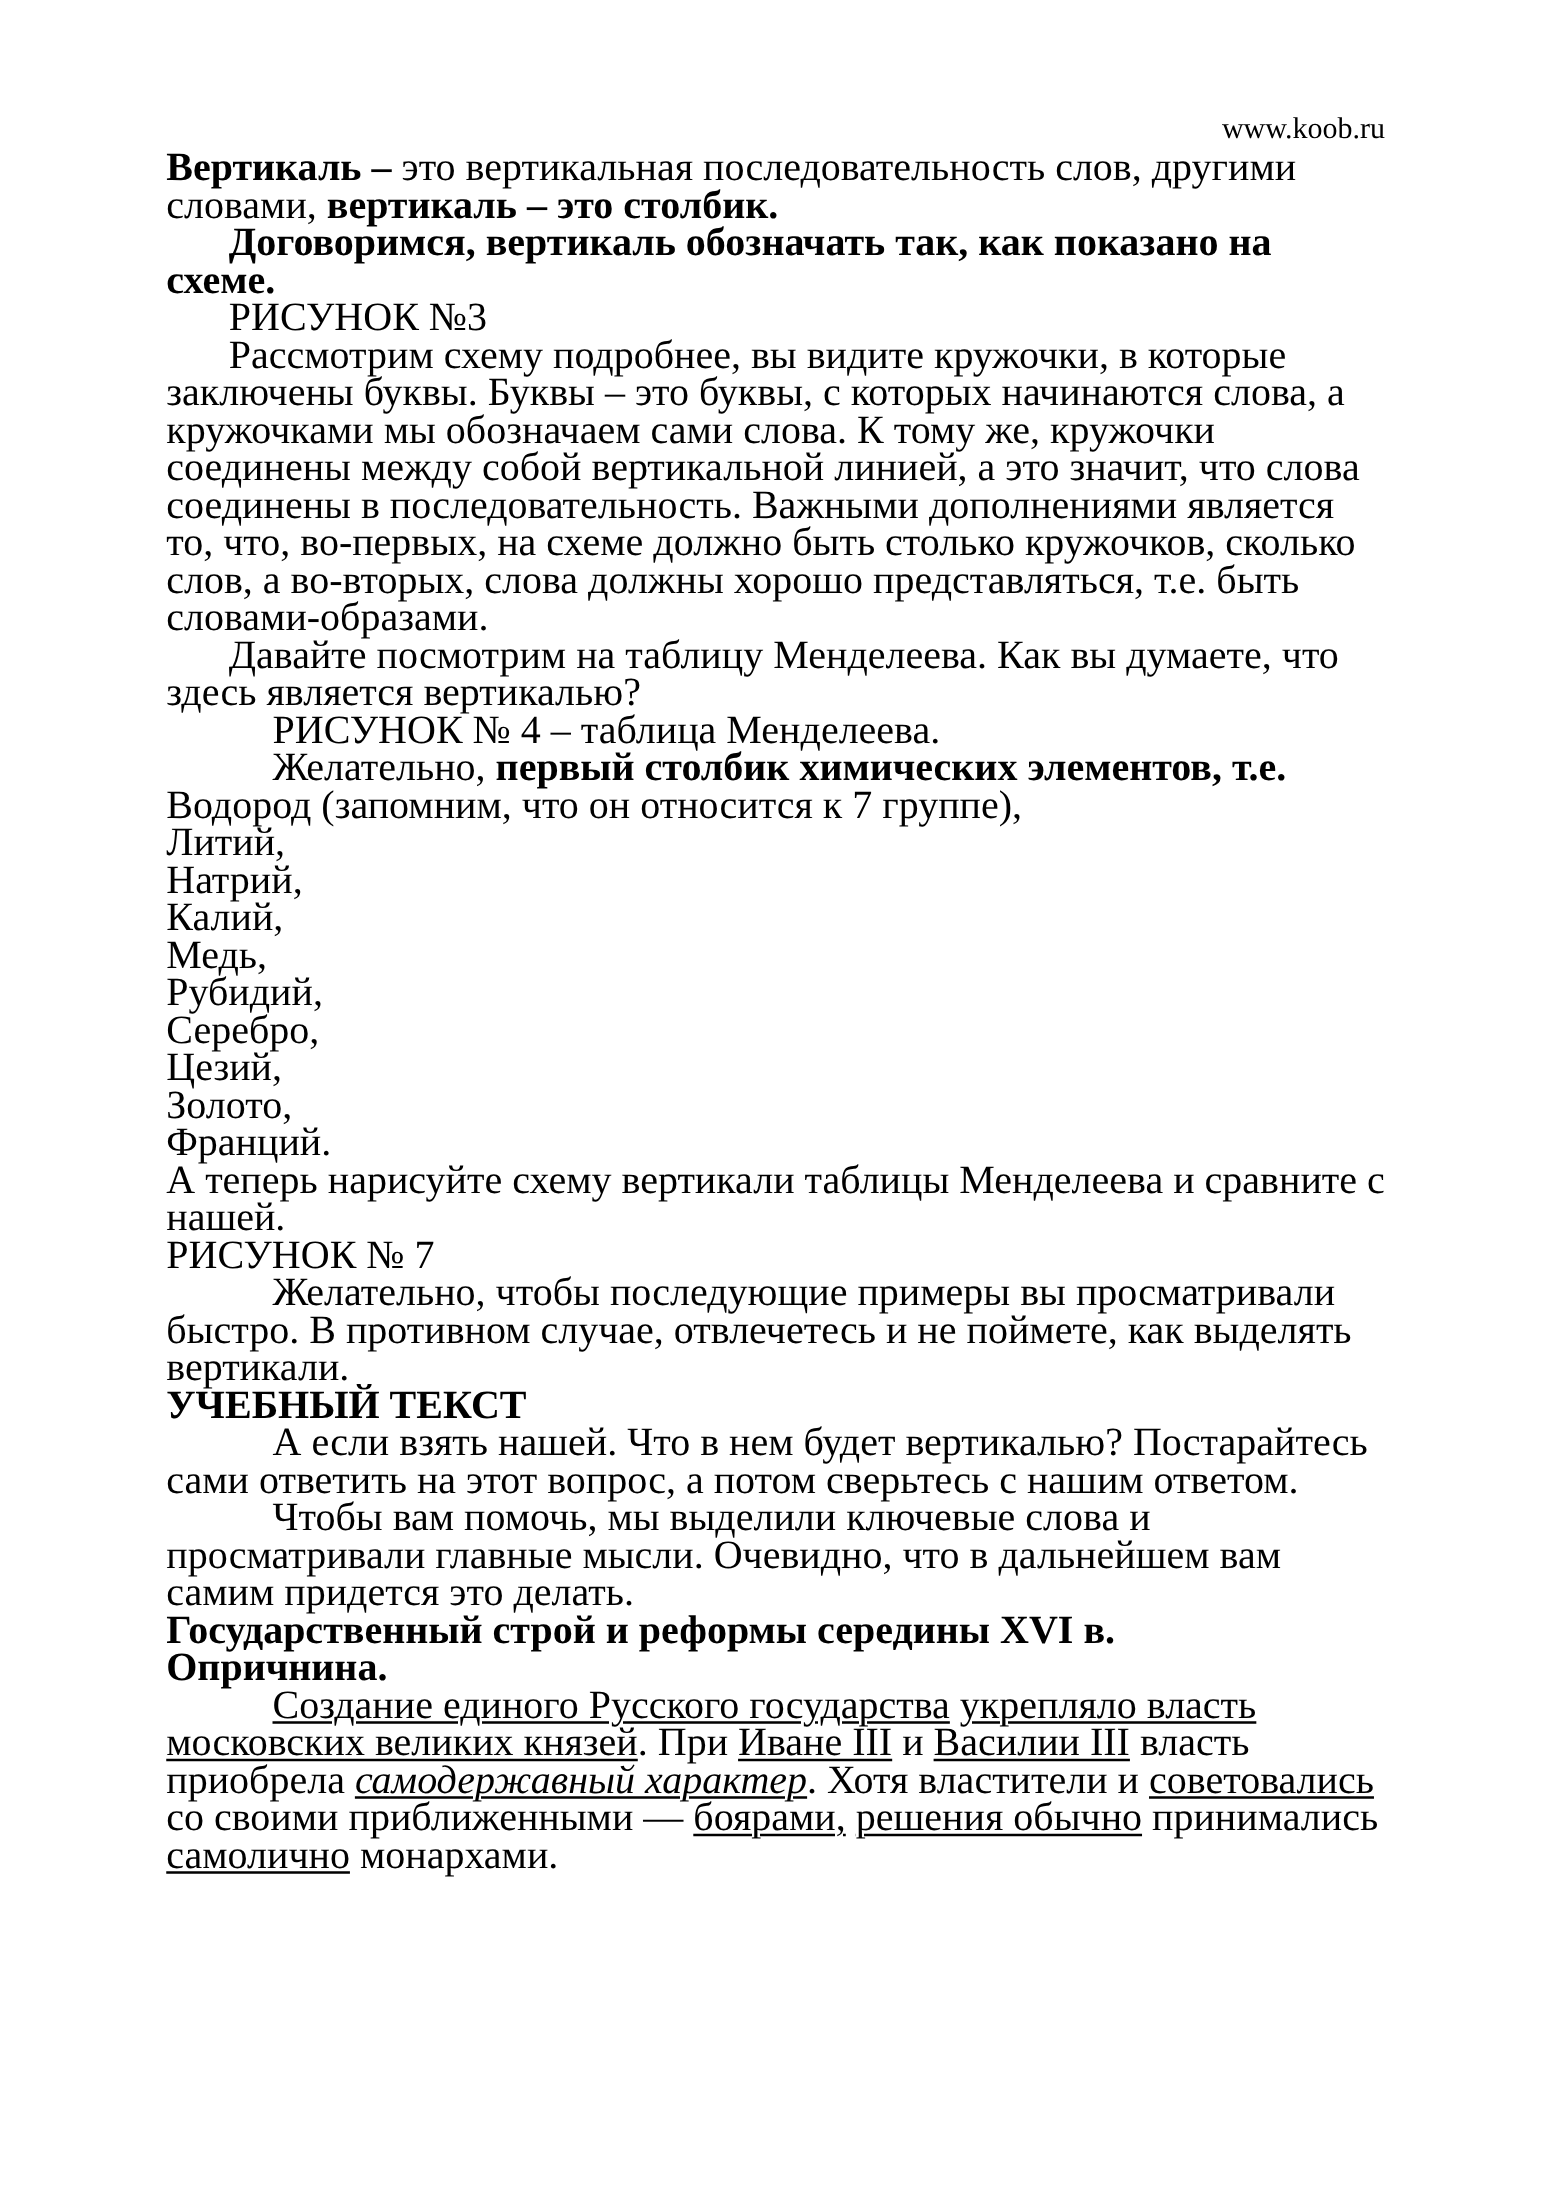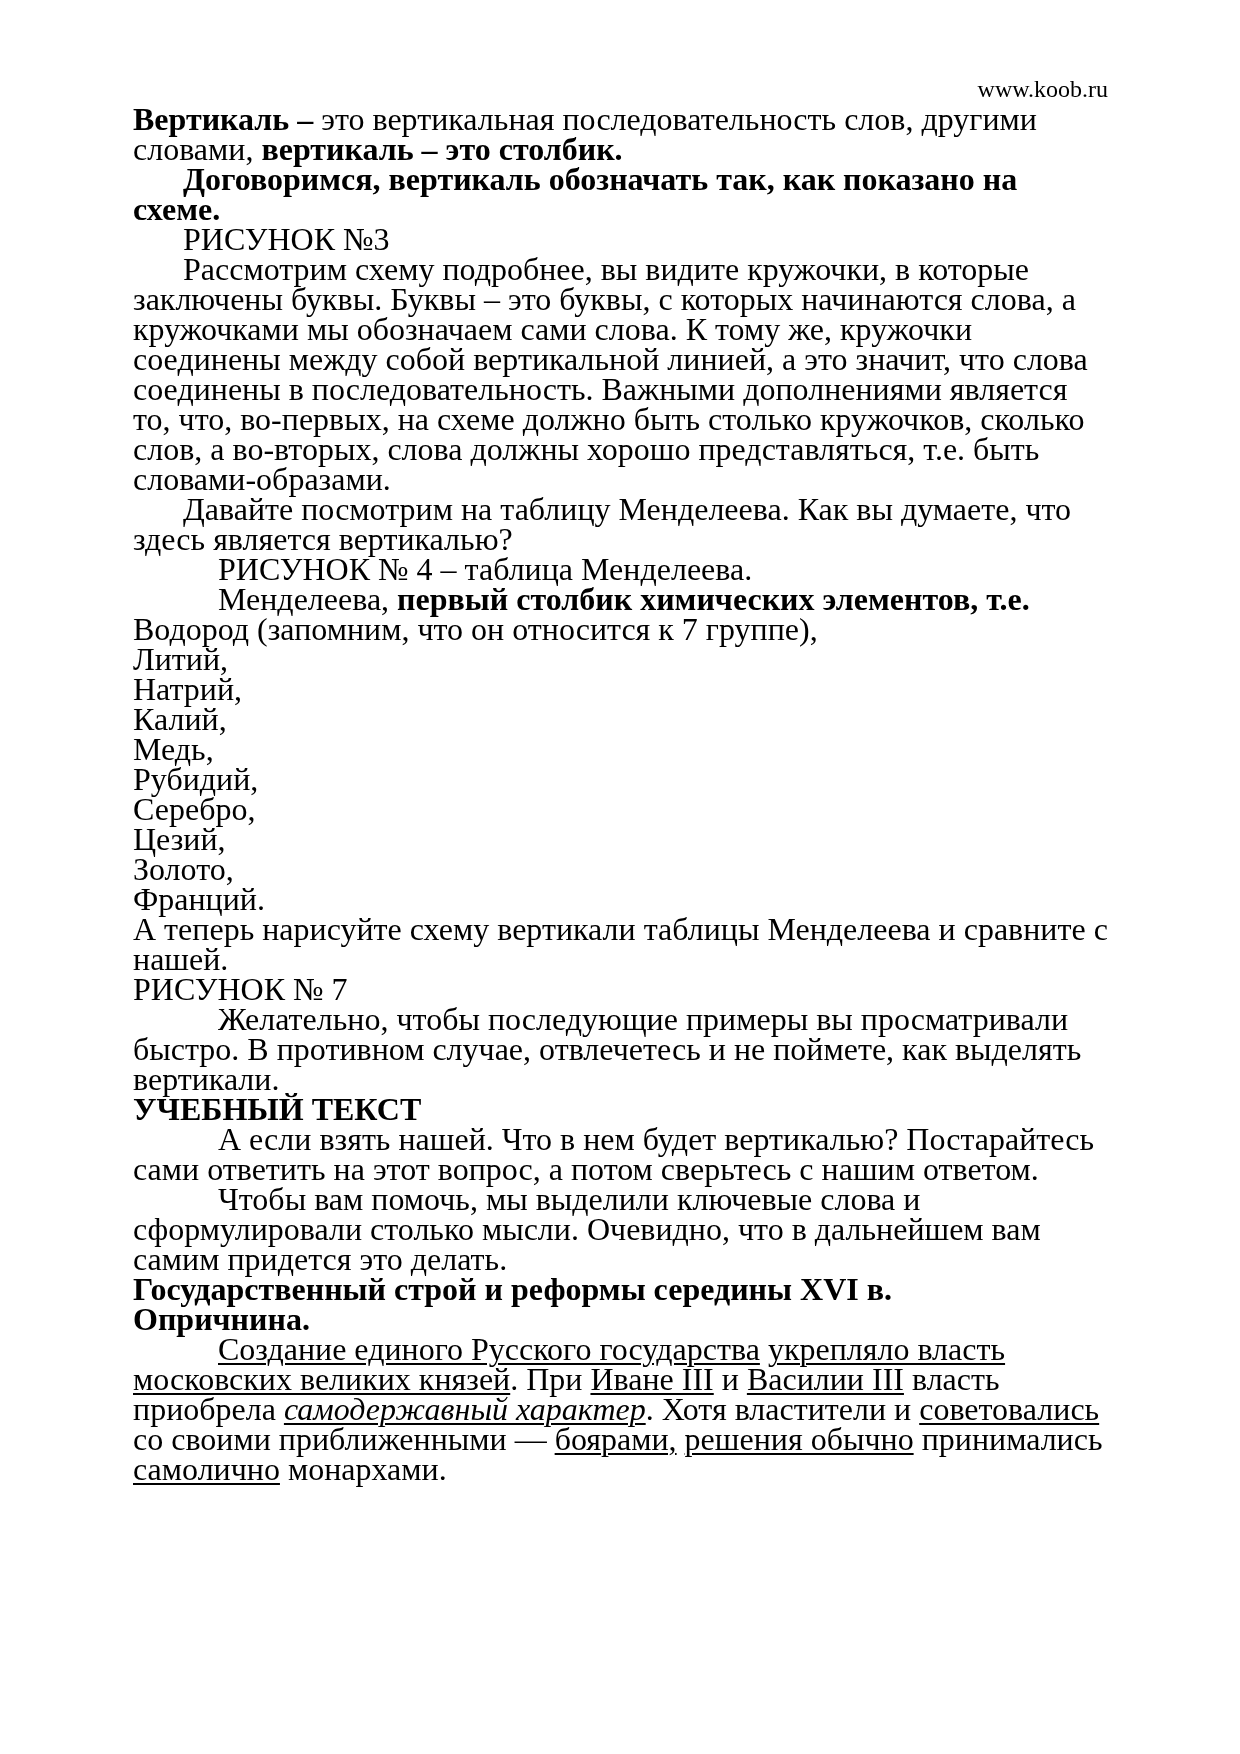--- a/index.html
+++ b/index.html
@@ -9,21 +9,21 @@
     width:1240px;
     height:1754px;
     background:#ffffff;
     color:#000000;
     font-family:"Liberation Serif","DejaVu Serif",serif;
     overflow:hidden;
   }
   .content{
     position:absolute;
     left:133px;
-    top:74px;
+    top:88px;
     width:975px;
   }
   .watermark{
     font-size:24px;
     line-height:30px;
     text-align:right;
     margin:0;
   }
   p.para{
     margin:0;
@@ -61,35 +61,35 @@
 <div class="page" data-name="document-page">
   <div class="content" data-name="document-content-area">
     <p class="watermark" data-name="watermark-koob-url">www.koob.ru</p>
     <div data-name="document-content">
         <p class="para justify" data-name="p-vertical-definition"><span class="b" data-name="bold-text-run">Вертикаль – </span><span data-name="text-run">это вертикальная последовательность слов, другими словами, </span><span class="b" data-name="bold-text-run">вертикаль – это столбик.</span></p>
         <p class="para indent-sm" data-name="p-agreement"><span class="b" data-name="bold-text-run">Договоримся, вертикаль обозначать так, как показано на схеме.</span></p>
         <p class="para indent-sm" data-name="figure-3-caption"><span data-name="text-run">РИСУНОК №3</span></p>
         <p class="para justify indent-sm" data-name="p-scheme-details"><span data-name="text-run">Рассмотрим схему подробнее, вы видите кружочки, в которые заключены буквы. Буквы – это буквы, с которых начинаются слова, а кружочками мы обозначаем сами слова. К тому же, кружочки соединены между собой вертикальной линией, а это значит, что слова соединены в последовательность. Важными дополнениями является то, что, во-первых, на схеме должно быть столько кружочков, сколько слов, а во-вторых, слова должны хорошо представляться, т.е. быть словами-образами.</span></p>
         <p class="para justify indent-sm" data-name="p-mendeleev-question"><span data-name="text-run">Давайте посмотрим на таблицу Менделеева. Как вы думаете, что здесь является вертикалью?</span></p>
         <p class="para indent-lg" data-name="figure-4-caption"><span data-name="text-run">РИСУНОК № 4 – таблица Менделеева.</span></p>
-        <p class="para indent-lg" data-name="p-correct-answer"><span data-name="text-run">Менделеева, </span><span class="b" data-name="bold-text-run">первый столбик химических элементов, т.е.</span></p>
+        <p class="para indent-lg" data-name="p-correct-answer"><span data-name="text-run">Желательно, </span><span class="b" data-name="bold-text-run">первый столбик химических элементов, т.е.</span></p>
         <p class="para" data-name="element-hydrogen"><span data-name="text-run">Водород (запомним, что он относится к 7 группе),</span></p>
         <p class="para" data-name="element-lithium"><span data-name="text-run">Литий,</span></p>
         <p class="para" data-name="element-sodium"><span data-name="text-run">Натрий,</span></p>
         <p class="para" data-name="element-potassium"><span data-name="text-run">Калий,</span></p>
         <p class="para" data-name="element-copper"><span data-name="text-run">Медь,</span></p>
         <p class="para" data-name="element-rubidium"><span data-name="text-run">Рубидий,</span></p>
         <p class="para" data-name="element-silver"><span data-name="text-run">Серебро,</span></p>
         <p class="para" data-name="element-cesium"><span data-name="text-run">Цезий,</span></p>
         <p class="para" data-name="element-gold"><span data-name="text-run">Золото,</span></p>
         <p class="para" data-name="element-francium"><span data-name="text-run">Франций.</span></p>
         <p class="para" data-name="p-draw-scheme"><span data-name="text-run">А теперь нарисуйте схему вертикали таблицы Менделеева и сравните с нашей.</span></p>
         <p class="para" data-name="figure-5-caption"><span data-name="text-run">РИСУНОК № 7</span></p>
         <p class="para justify indent-lg" data-name="p-view-quickly"><span data-name="text-run">Желательно, чтобы последующие примеры вы просматривали быстро. В противном случае, отвлечетесь и не поймете, как выделять вертикали.</span></p>
         <p class="para h1" data-name="heading-training-text"><span class="b" data-name="bold-text-run">УЧЕБНЫЙ ТЕКСТ</span></p>
         <p class="para justify indent-lg" data-name="p-text-vertical-question"><span data-name="text-run">А если взять нашей. Что в нем будет вертикалью? Постарайтесь сами ответить на этот вопрос, а потом сверьтесь с нашим ответом.</span></p>
-        <p class="para justify indent-lg" data-name="p-keywords-help"><span data-name="text-run">Чтобы вам помочь, мы выделили ключевые слова и сформулировали столько мысли. Очевидно, что в дальнейшем вам самим придется это делать.</span></p>
+        <p class="para justify indent-lg" data-name="p-keywords-help"><span data-name="text-run">Чтобы вам помочь, мы выделили ключевые слова и просматривали главные мысли. Очевидно, что в дальнейшем вам самим придется это делать.</span></p>
         <p class="para h2" data-name="heading-state-system"><span class="b" data-name="bold-text-run">Государственный строй и реформы середины XVI в.</span></p>
         <p class="para h2" data-name="heading-oprichnina"><span class="b" data-name="bold-text-run">Опричнина.</span></p>
         <p class="para justify indent-lg" data-name="p-unified-state"><span class="u" data-name="underlined-keyword">Создание единого Русского государства</span><span data-name="text-run"> </span><span class="u" data-name="underlined-keyword">укрепляло власть</span><span data-name="text-run"> </span><span class="u" data-name="underlined-keyword">московских великих князей</span><span data-name="text-run">. При </span><span class="u" data-name="underlined-keyword">Иване III</span><span data-name="text-run"> и </span><span class="u" data-name="underlined-keyword">Василии III</span><span data-name="text-run"> власть приобрела </span><span class="i u" data-name="underlined-keyword">самодержавный характер</span><span data-name="text-run">. Хотя властители и </span><span class="u" data-name="underlined-keyword">советовались</span><span data-name="text-run"> со своими приближенными — </span><span class="u" data-name="underlined-keyword">боярами,</span><span data-name="text-run"> </span><span class="u" data-name="underlined-keyword">решения обычно</span><span data-name="text-run"> принимались </span><span class="u" data-name="underlined-keyword">самолично</span><span data-name="text-run"> монархами.</span></p>
       </div>
   </div>
 </div>
 
 </body></html>

